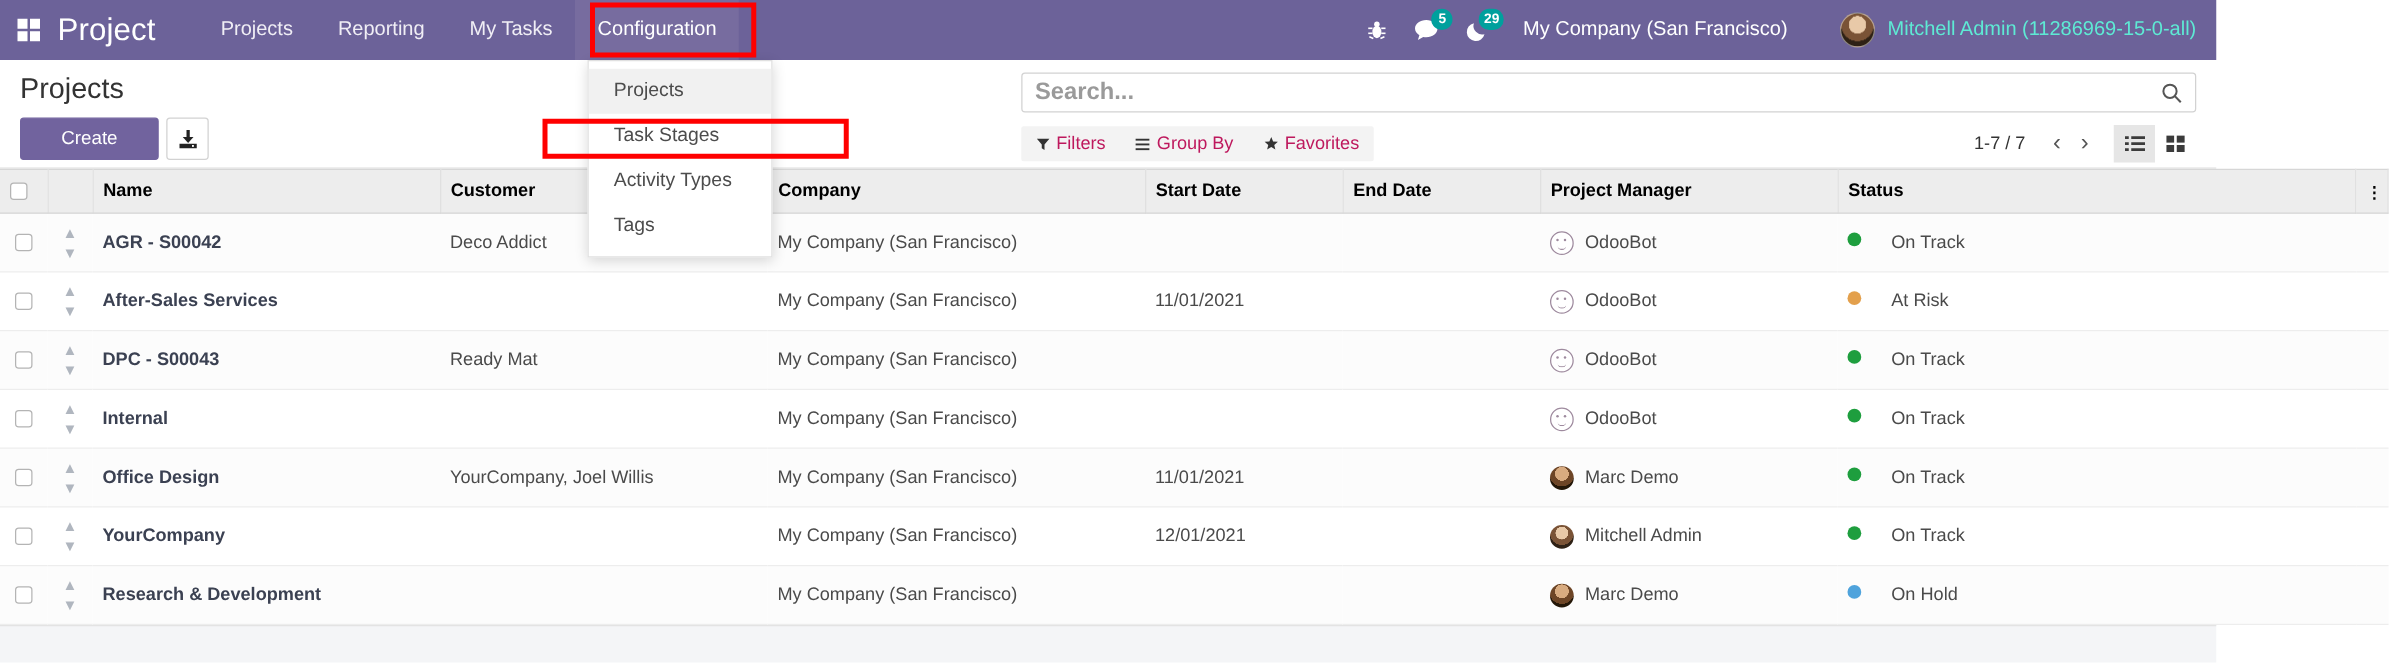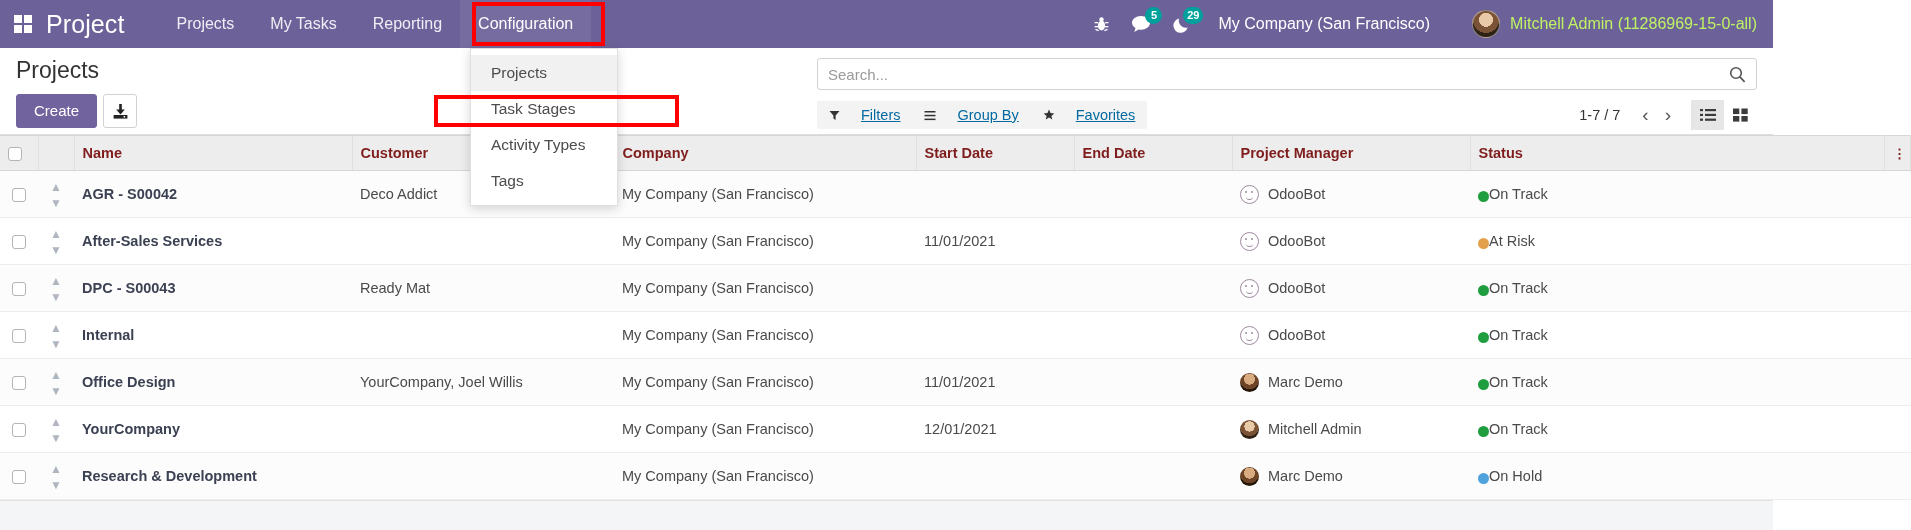--- a/index.html
+++ b/index.html
@@ -40,78 +40,78 @@
     display: flex; align-items: center; justify-content: center;
     padding: 0 4px; line-height: 1;
   }
   .company-name { color: #FFFFFF; font-size: 16px; margin-right: 42px; white-space: nowrap; cursor: pointer; }
   .user-menu { display: flex; align-items: center; gap: 10px; margin-right: 16px; cursor: pointer; }
   .avatar-nav {
     width: 28px; height: 28px; border-radius: 50%;
     background: radial-gradient(circle at 50% 34%, #e8c9a8 0 32%, #7a5336 33% 60%, #2e2115 61% 100%);
     border: 1px solid rgba(255,255,255,.45); flex: none;
   }
-  .user-name { color: #bef264; font-size: 16px; white-space: nowrap; }
+  .user-name { color: #5eead4; font-size: 16px; white-space: nowrap; }
 
   
   .control-panel {
     background: #FFFFFF; border-bottom: 1px solid #DEDEDE;
     padding: 11px 16px 9px 16px; height: 87px; position: relative;
   }
   .cp-left { position: absolute; left: 16px; top: 8px; }
   .page-title { font-size: 23px; color: #333333; font-weight: 400; line-height: 28px; }
   .cp-buttons { display: flex; align-items: center; margin-top: 10px; }
   .btn-create {
     background: #71639E; color: #FFFFFF; border: 1px solid #71639E;
-    font-size: 15px; padding: 6px 17px; border-radius: 3px; cursor: pointer;
+    font-size: 15px; padding: 6px 32px; border-radius: 3px; cursor: pointer;
     line-height: 20px;
   }
   .btn-icon {
     background: #FFFFFF; border: 1px solid #D2D2D2; border-radius: 3px;
     margin-left: 6px; width: 34px; height: 34px; cursor: pointer;
     display: flex; align-items: center; justify-content: center;
   }
 
   .cp-right { position: absolute; right: 16px; top: 10px; width: 940px; }
   .searchbar {
     border: 1px solid #D2D2D2; border-radius: 3px; height: 32px;
     display: flex; align-items: center; padding: 0 10px; background: #FFFFFF;
   }
   .searchbar input {
-    flex: 1 1 auto; border: none; outline: none; font-size: 15px;
-    color: #444; font-family: "Liberation Sans", sans-serif; background: transparent;
+    flex: 1 1 auto; border: none; outline: none; font-size: 19px;
+    color: #444; font-family: "Liberation Sans", sans-serif; background: transparent; font-weight: bold;
   }
   .searchbar input::placeholder { color: #9A9A9A; }
   .search-ico { color: #6b6b6b; display: flex; align-items: center; cursor: pointer; }
 
   .cp-subrow { display: flex; align-items: center; margin-top: 10px; height: 30px; }
   .facet-group { display: flex; align-items: center; background: #F3F3F3; border-radius: 2px; }
   .facet {
-    font-size: 14.5px; color: #0369a1; padding: 5px 12px; cursor: pointer;
-    display: flex; align-items: center; gap: 21px; white-space: nowrap; line-height: 18px; text-decoration: underline;
+    font-size: 14.5px; color: #be185d; padding: 5px 12px; cursor: pointer;
+    display: flex; align-items: center; gap: 5px; white-space: nowrap; line-height: 18px;
   }
   .cp-sub-spacer { flex: 1 1 auto; }
   .pager { font-size: 14.5px; color: #333; margin-right: 14px; white-space: nowrap; }
   .pager-btn {
     font-size: 19px; color: #555; padding: 0 8px; cursor: pointer;
     line-height: 22px; user-select: none;
   }
   .view-switch { display: flex; margin-left: 12px; }
   .view-btn {
     width: 33px; height: 30px; display: flex; align-items: center; justify-content: center;
     cursor: pointer; color: #444; background: #FFFFFF;
   }
   .view-btn.active { background: #E6E6E6; }
 
   
   .table-wrap { background: #FFFFFF; }
   table.list { width: 1911px; border-collapse: collapse; table-layout: fixed; }
   table.list thead th {
     background: #EDEDED; border-bottom: 1px solid #D6D6D6; border-top: 1px solid #D6D6D6;
-    font-size: 14.5px; color: #7f1d1d; font-weight: 700; text-align: left;
+    font-size: 14.5px; color: #000000; font-weight: 700; text-align: left;
     padding: 9px 8px; height: 35px; white-space: nowrap;
     border-right: 1px solid #E0E0E0;
   }
   table.list tbody td {
     border-bottom: 1px solid #EDEDED; font-size: 14.5px; color: #4A4A4A;
     padding: 7px 8px; height: 29px; white-space: nowrap; overflow: hidden;
   }
   tbody tr:nth-child(odd) { background: #FCFCFC; }
   tbody tr:nth-child(even) { background: #FFFFFF; }
   .c-check { width: 38px; text-align: center; }
@@ -142,21 +142,21 @@
     width: 2px; height: 2px; border-radius: 50%; background: #9E8A9E;
     box-shadow: 6px 0 0 #9E8A9E;
   }
   .av-bot::after {
     content: ""; position: absolute; left: 4.5px; top: 9.5px;
     width: 7px; height: 3.5px; border-bottom: 1.4px solid #9E8A9E;
     border-radius: 0 0 7px 7px;
   }
   .av-marc { background: radial-gradient(circle at 50% 32%, #d8ab80 0 34%, #6d4526 35% 62%, #241708 63% 100%); }
   .av-mitchell { background: radial-gradient(circle at 50% 34%, #e8c9a8 0 32%, #7a5336 33% 60%, #2e2115 61% 100%); }
-  .status-cell { display: flex; align-items: flex-end; gap: 0; }
+  .status-cell { display: flex; align-items: flex-start; gap: 24px; }
   .dot { width: 11px; height: 11px; border-radius: 50%; flex: none; }
   .opt-col { width: 26px; text-align: center; color: #6E6E6E; }
   .kebab { font-size: 13px; letter-spacing: 0; line-height: 11px; cursor: pointer; }
 
   .below-table { background: #F4F5F7; height: 86px; border-top: 1px solid #E3E3E3; }
 
   
   .dropdown {
     position: absolute; left: 470px; top: 48px; width: 148px;
     background: #FFFFFF; border: 1px solid #E0E0E0;
@@ -183,22 +183,22 @@
       <svg width="20" height="20" viewBox="0 0 20 20">
         <rect x="1" y="1" width="8" height="8" fill="#ffffff"></rect>
         <rect x="11" y="1" width="8" height="8" fill="#ffffff"></rect>
         <rect x="1" y="11" width="8" height="8" fill="#ffffff"></rect>
         <rect x="11" y="11" width="8" height="8" fill="#ffffff"></rect>
       </svg>
     </div>
     <div class="brand">Project</div>
 
     <div class="nav-item">Projects</div>
+    <div class="nav-item">Reporting</div>
     <div class="nav-item">My Tasks</div>
-    <div class="nav-item">Reporting</div>
     <div class="nav-item active">Configuration</div>
 
     <div class="nav-spacer"></div>
 
     <div class="sys-icons">
       <div class="sys-ico">
         <svg width="15" height="17" viewBox="0 0 15 17">
           <ellipse cx="7.5" cy="9.5" rx="3.6" ry="5" fill="#ffffff"></ellipse>
           <circle cx="7.5" cy="3.4" r="2.2" fill="#ffffff"></circle>
           <rect x="0.6" y="6" width="3.4" height="1.3" fill="#ffffff"></rect>

